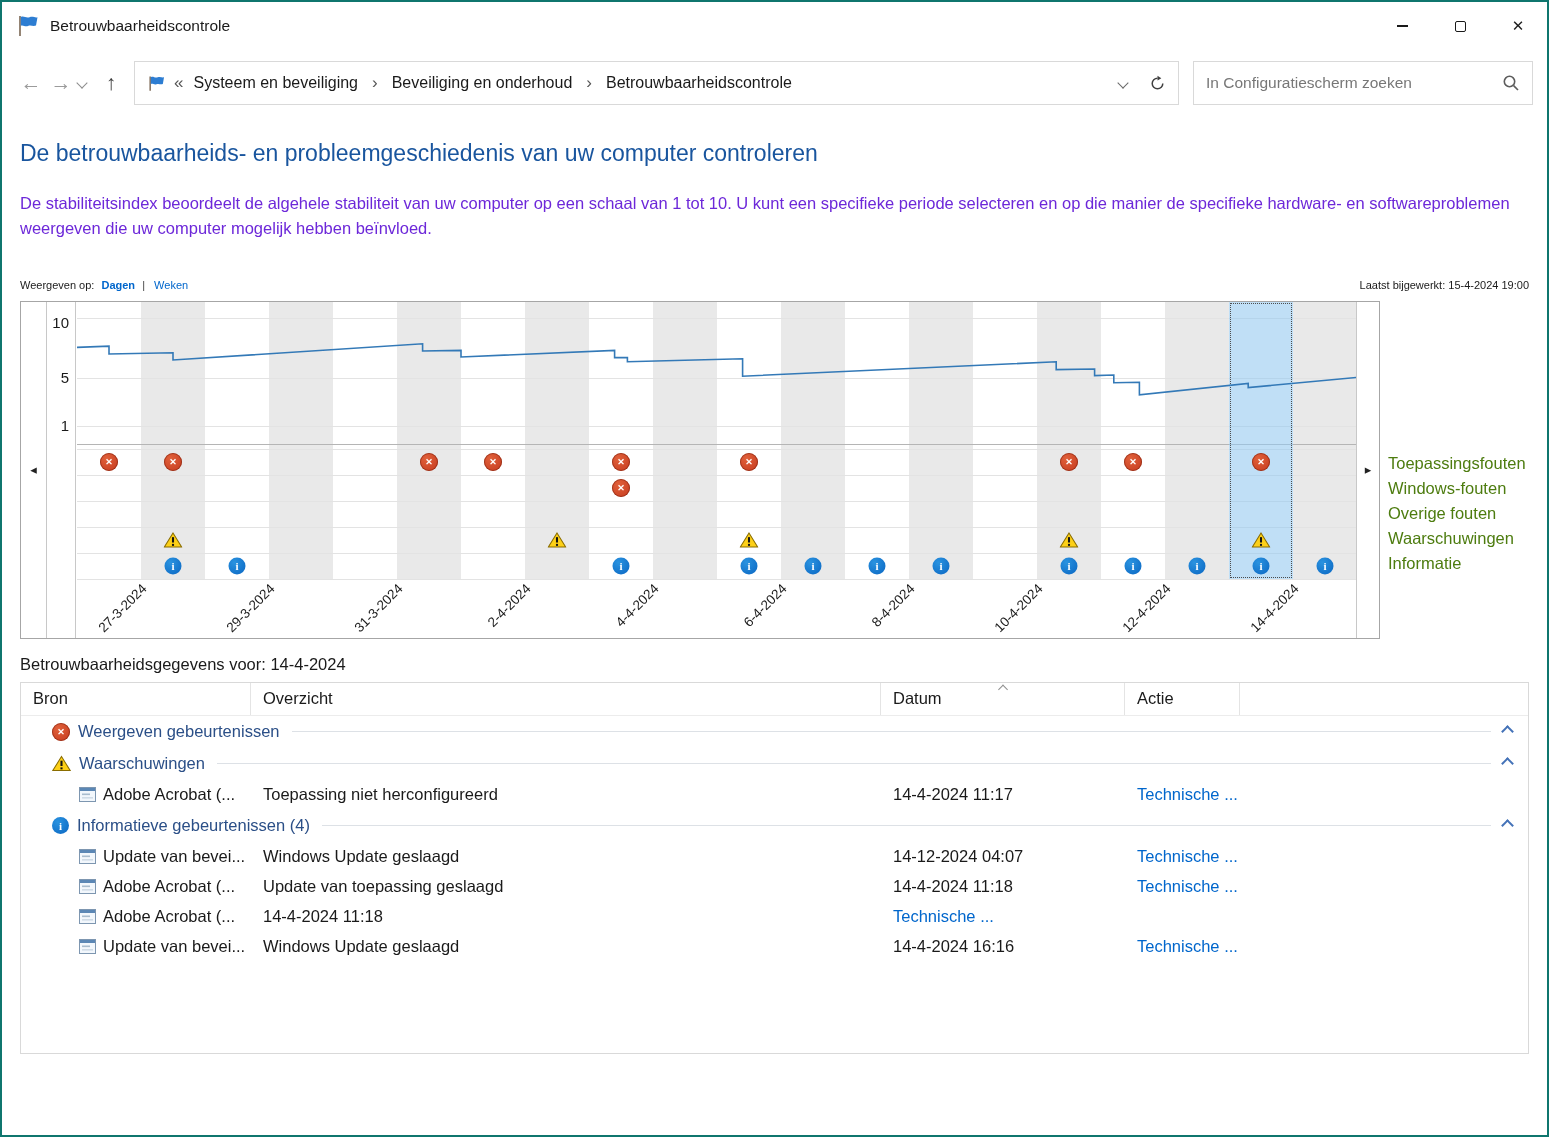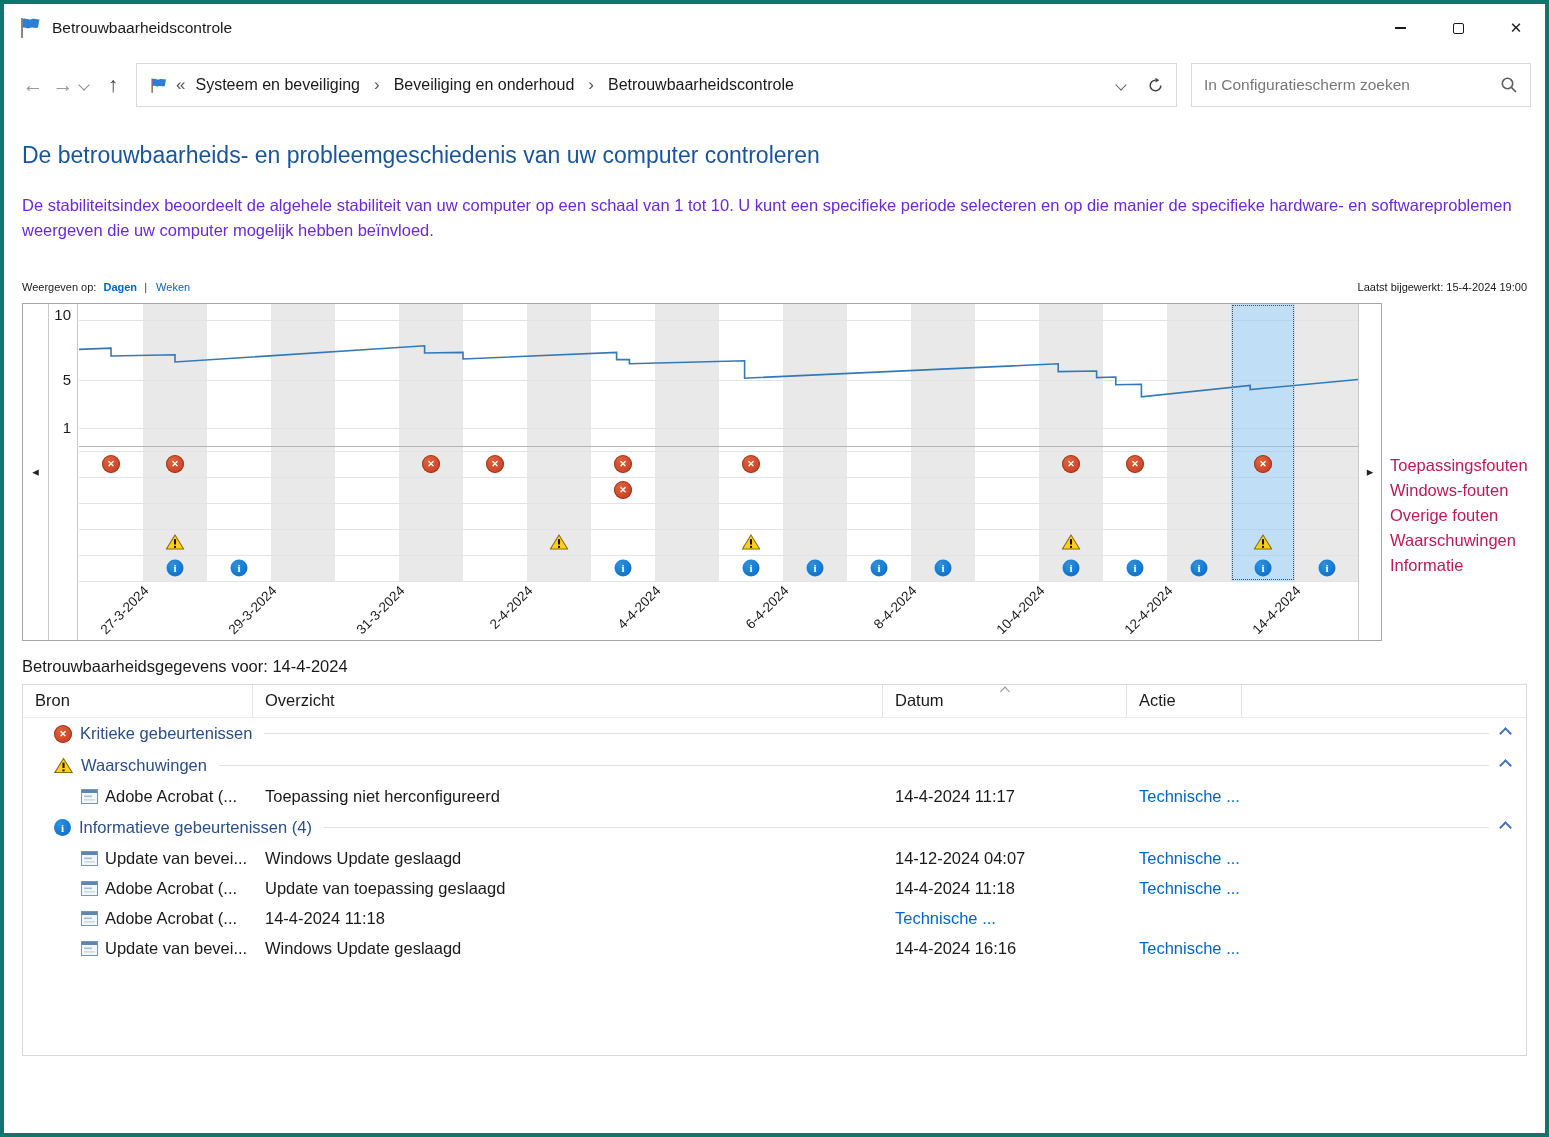--- a/index.html
+++ b/index.html
@@ -1,17 +1,17 @@
 <!DOCTYPE html>
 <html><head>
 <meta charset="utf-8">
 <style>
   * { margin:0; padding:0; box-sizing:border-box; }
   body { font-family:"Liberation Sans", sans-serif; background:#cfcfcf; }
-  .window { position:relative; width:1549px; height:1137px; background:#fff; border:4px solid #0f766e; overflow:hidden; }
+  .window { position:relative; width:1549px; height:1137px; background:#fff; border:2px solid #0f766e; overflow:hidden; }
 
   
   .titlebar { height:48px; display:flex; align-items:center; padding-left:14px; background:#fff; }
   .titlebar-title { font-size:15.5px; color:#1a1a1a; margin-left:10px; }
   .win-controls { margin-left:auto; display:flex; height:100%; }
   .win-btn { width:58px; height:100%; display:flex; align-items:center; justify-content:center; font-size:15px; color:#1a1a1a; cursor:default; }
   .min-glyph { width:11px; height:1.4px; background:#1a1a1a; }
   .max-glyph { width:11px; height:11px; border:1.3px solid #1a1a1a; border-radius:2px; }
 
   
@@ -54,21 +54,21 @@
   .day-col.shaded { background:#e9e9e9; }
   .gridline { position:absolute; left:0; right:0; height:1px; background:#e3e3e3; }
   .gridline.strong { background:#b5b5b5; }
   .sel-overlay { position:absolute; top:0; width:64px; height:277px; background:rgba(150,201,240,0.6); outline:1.5px dotted #4d4d4d; outline-offset:-2px; }
   .line-svg { position:absolute; left:0; top:0; }
   .chart-icon { position:absolute; transform:translate(-50%,-50%); }
   .icon-error { width:18px; height:18px; border-radius:50%; background:radial-gradient(circle at 35% 30%, #e0603a, #c53a1e); color:#fff; font-size:9px; font-weight:700; display:flex; align-items:center; justify-content:center; box-shadow:inset 0 0 0 1px rgba(120,30,10,.55); }
   .icon-info { width:17px; height:17px; border-radius:50%; background:radial-gradient(circle at 35% 30%, #2a93e0, #0a66c2); color:#fff; font-size:11px; font-weight:700; font-family:"Liberation Serif", serif; display:flex; align-items:center; justify-content:center; }
   .icon-warning { display:inline-flex; }
   .date-label { position:absolute; width:110px; text-align:right; font-size:13.5px; color:#1a1a1a; white-space:nowrap; transform:rotate(-45deg); transform-origin:100% 0; }
-  .chart-legend { padding-top:150px; padding-left:8px; font-size:16.5px; line-height:25px; color:#be185d; white-space:nowrap; }
+  .chart-legend { padding-top:150px; padding-left:8px; font-size:16.5px; line-height:25px; color:#4d7c0f; white-space:nowrap; }
 
   
   .details-title { margin-top:16px; font-size:16.5px; color:#1a1a1a; }
   .details-table { margin-top:8px; border:1px solid #d9d9d9; height:372px; overflow:hidden; font-size:16.5px; background:#fff; }
   .dt-header { display:grid; grid-template-columns:230px 630px 244px 115px 1fr; height:33px; border-bottom:1px solid #ececec; }
   .dt-hcell { position:relative; display:flex; align-items:center; padding-left:12px; border-right:1px solid #e4e4e4; color:#1a1a1a; white-space:nowrap; }
   .dt-hcell:last-child { border-right:none; }
   .sort-caret { position:absolute; top:3px; left:50%; width:7px; height:7px; border-top:1.6px solid #8f8f8f; border-right:1.6px solid #8f8f8f; transform:translateX(-50%) rotate(-45deg); }
   .dt-group { display:flex; align-items:center; height:32px; padding-left:31px; }
   .g-label { color:#2b4f87; margin-left:8px; white-space:nowrap; }
@@ -158,21 +158,21 @@
         <span class="view-sep">|</span>
         <span class="link view-weeks">Weken</span>
       </div>
       <div>Laatst bijgewerkt: 15-4-2024 19:00</div>
     </div>
 
     <div class="chart-row">
       <div class="chart-frame">
         <div class="scroll-strip scroll-left">◂</div>
         <div class="y-axis">
-            <div class="y-tick" style="top: 2px; text-align: right;">10</div>
+            <div class="y-tick" style="top: 12px; text-align: right;">10</div>
             <div class="y-tick" style="top: 67px;">5</div>
             <div class="y-tick" style="top: 115px;">1</div>
           </div>
         <div class="plot">
             <div class="day-col" style="left: 0px;"></div>
             <div class="day-col shaded" style="left: 64px;"></div>
             <div class="day-col" style="left: 128px;"></div>
             <div class="day-col shaded" style="left: 192px;"></div>
             <div class="day-col" style="left: 256px;"></div>
             <div class="day-col shaded" style="left: 320px;"></div>
@@ -292,21 +292,21 @@
         <div class="dt-hcell">
           <span>Datum</span>
           <span class="sort-caret"></span>
         </div>
         <div class="dt-hcell">Actie</div>
         <div class="dt-hcell"></div>
       </div>
       <div class="dt-body">
           <div class="dt-group">
             <div class="row-icon icon-error">✕</div>
-            <div class="g-label">Kritieke gebeurtenissen</div>
+            <div class="g-label">Weergeven gebeurtenissen</div>
             <div class="g-line"></div>
             <div class="chev-up"></div>
           </div>
           <div class="dt-group">
             <div class="row-icon icon-warning">
               <svg width="19" height="17" viewBox="0 0 22 19">
                 <path d="M11 1.5 L21 17.5 L1 17.5 Z" fill="#fdd017" stroke="#8a6d00" stroke-width="1.2"></path>
                 <rect x="9.8" y="6.2" width="2.4" height="6.2" fill="#141414"></rect>
                 <rect x="9.8" y="14" width="2.4" height="2.3" fill="#141414"></rect>
               </svg>

